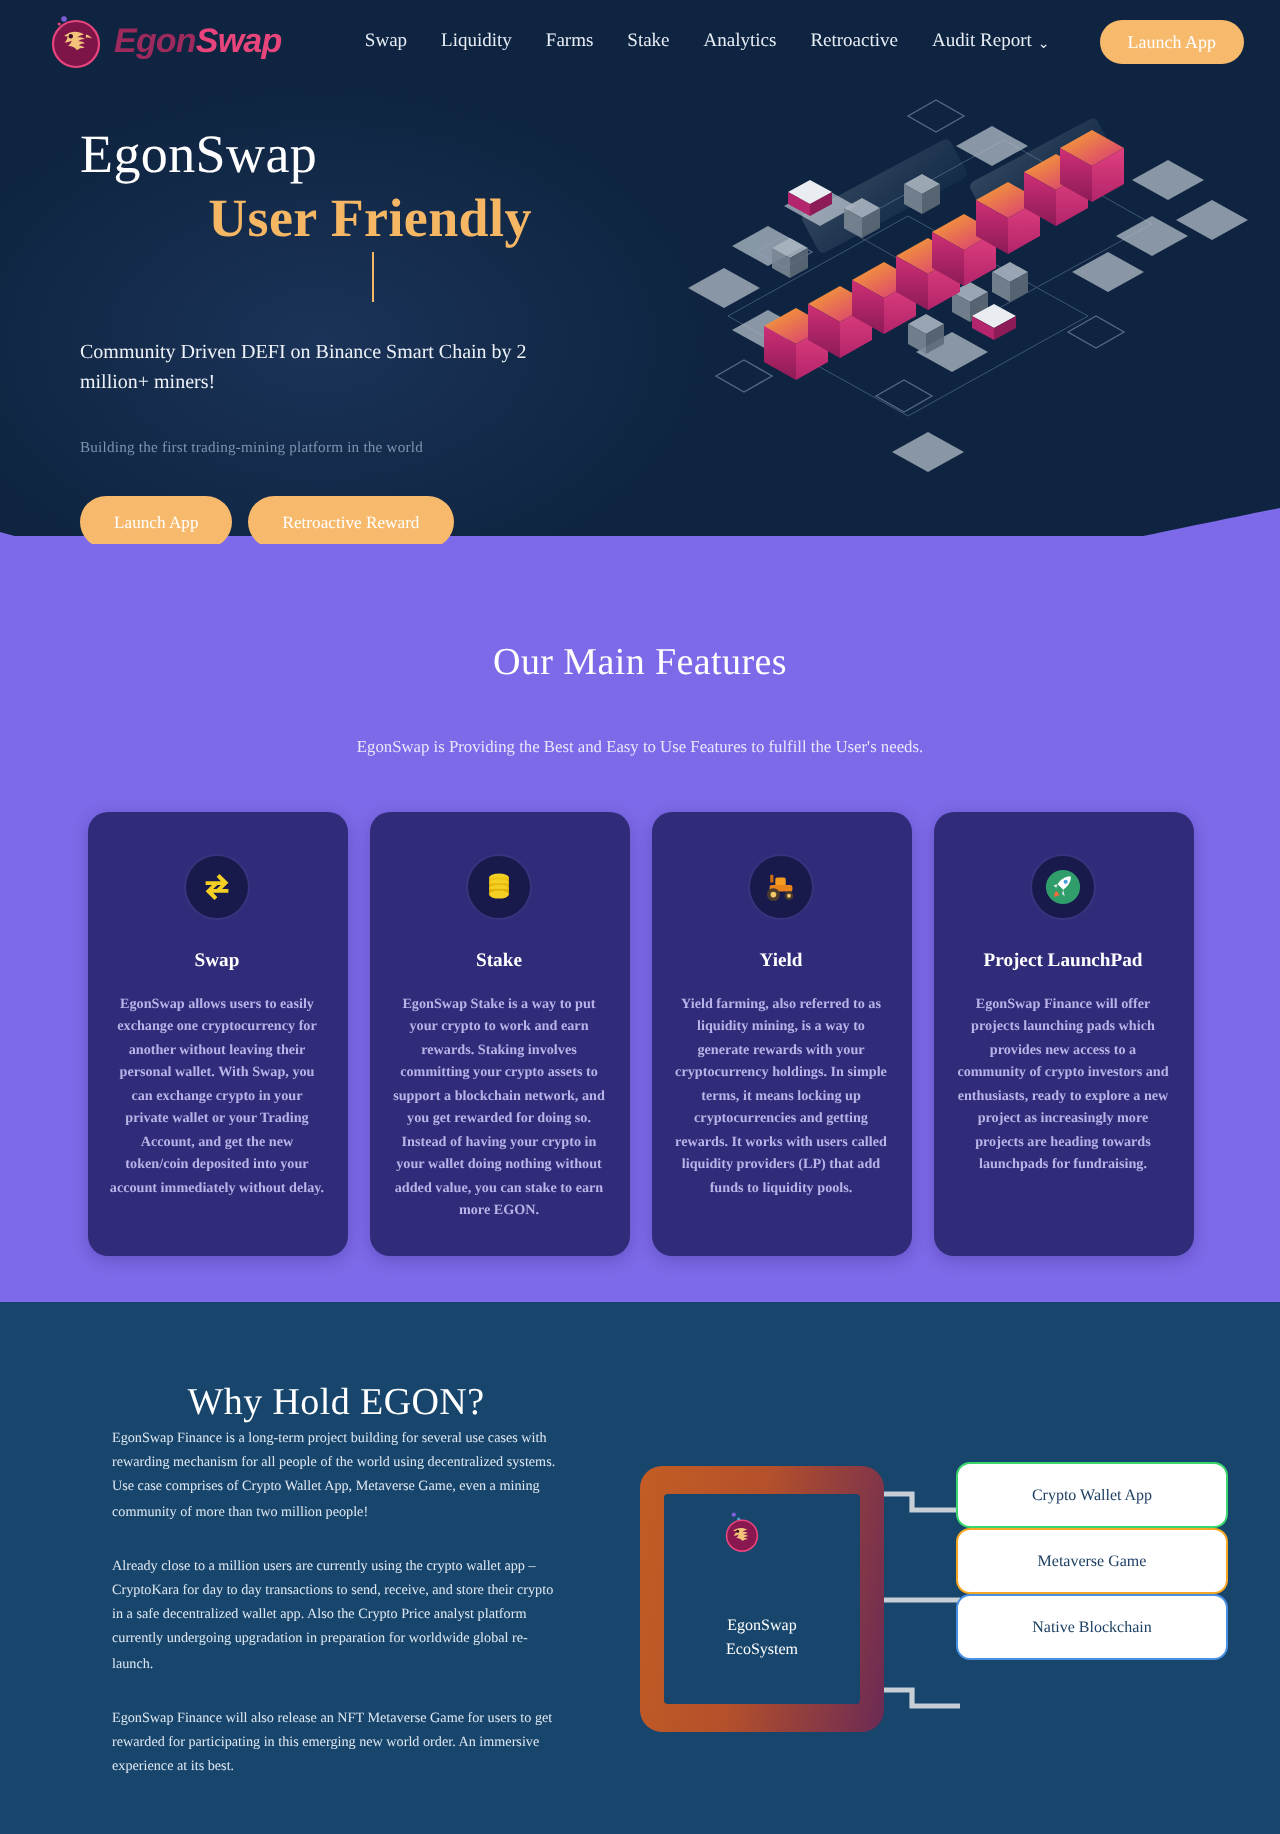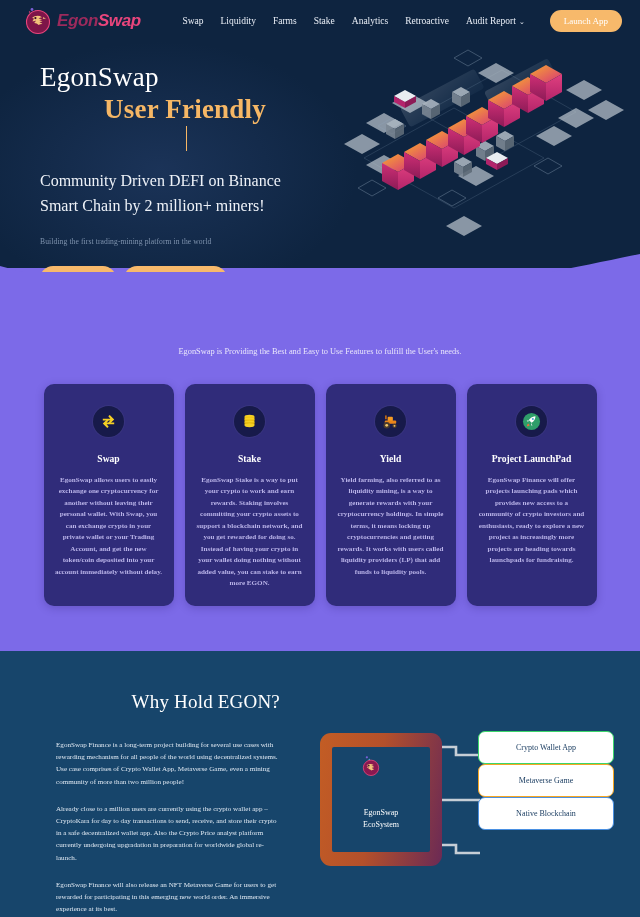--- a/index.html
+++ b/index.html
@@ -42,21 +42,21 @@
     background:#f7b96b; color:#ffffff; font-size:9px; border-radius:11px;
     padding:6px 14px; cursor:pointer; font-family:"Liberation Serif",serif;
     margin-left:8px;
   }
 
   .hero-copy{ position:absolute; left:40px; top:62px; width:290px; z-index:4; }
   .h-title{ font-size:27px; color:#ffffff; line-height:1.18; letter-spacing:.2px; }
   .h-title2{ font-size:27px; font-weight:700; color:#f6b765; line-height:1.18;
     letter-spacing:.2px; display:flex; align-items:center;flex-direction:column; }
   .caret{ display:inline-block; width:1.6px; height:25px; background:#f6b765; margin-left:3px; }
-  .h-desc{ margin-top:18px; font-size:16px; color:#eef2f8; line-height:1.55; width:258px; }
+  .h-desc{ margin-top:18px; font-size:10px; color:#eef2f8; line-height:1.55; width:258px; }
   .h-small{ margin-top:19px; font-size:7.6px; color:#7f93ae; letter-spacing:.1px; }
   .hero-btns{ margin-top:20px; display:flex; gap:8px; }
   .btn-orange{
     background:#f7b96b; color:#ffffff; font-size:8.6px; border-radius:13px;
     padding:8px 17px; cursor:pointer; white-space:nowrap;
   }
 
   
   .iso{ position:absolute; right:14px; top:48px; width:300px; height:190px; z-index:3; }
 
@@ -86,21 +86,21 @@
   }
   .card-title{ font-size:9.6px; font-weight:700; color:#ffffff; margin-bottom:11px; }
   .card-text{ font-size:7.1px; color:#b9b3e8; line-height:1.62;font-weight:bold; }
 
   
   .why{
     position:absolute; top:651px; left:0; width:640px; height:266px;
     background:#17456b;
   }
   .why-left{ position:absolute; left:56px; top:40px; width:224px; }
-  .why-title{ font-size:19px; color:#ffffff; text-align:right; margin-bottom:26px;
+  .why-title{ font-size:19px; color:#ffffff; text-align:center; 
     letter-spacing:.2px; }
   .why-p{ font-size:7.1px; color:#dfe8f2; line-height:1.72; margin-bottom:15px; }
 
   .eco{ position:absolute; left:318px; top:733px; width:300px; height:140px; z-index:3; }
   .eco-frame{
     position:absolute; left:2px; top:0px; width:122px; height:133px; border-radius:11px;
     background:linear-gradient(100deg,#c35d24 0%,#b4502b 45%,#6b2a55 100%);
     padding:14px 12px;
   }
   .eco-inner{
@@ -329,20 +329,21 @@
       </div>
     </div>
 
     <svg class="wave" viewBox="0 0 640 70" preserveAspectRatio="none">
       <path d="M0 16 C 150 58, 340 62, 470 38 C 545 24, 600 12, 640 4 L640 70 L0 70 Z" fill="#7c6ae8"></path>
     </svg>
   </div>
 
   <div class="features">
     <div class="feat-head">
+      <div class="feat-title">Our Main Features</div>
       <div class="feat-sub">EgonSwap is Providing the Best and Easy to Use Features to fulfill the User's needs.</div>
     </div>
 
     <div class="cards">
 
       <div class="card">
         <div class="card-icon">
           <svg width="19" height="19" viewBox="0 0 20 20">
             <path d="M4 7h8l-2.2-2.4 1.5-1.4L16 7.8l-4.7 4.6-1.5-1.4L12 9H4z" fill="#f5d024"></path>
             <path d="M16 13H8l2.2 2.4-1.5 1.4L4 12.2l4.7-4.6 1.5 1.4L8 11h8z" fill="#f5d024"></path>

